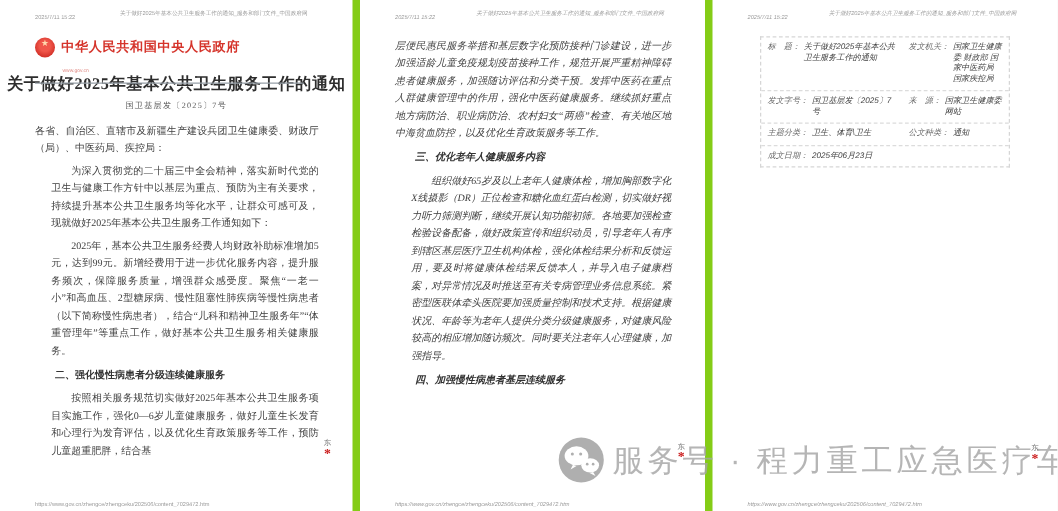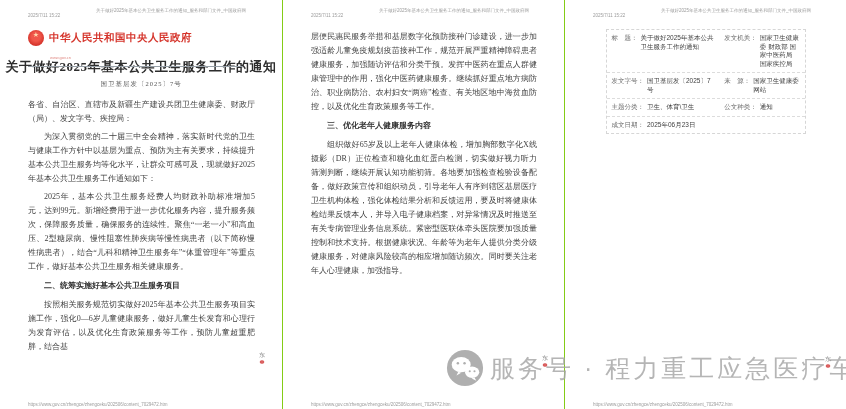--- a/index.html
+++ b/index.html
@@ -1,21 +1,21 @@
 <!DOCTYPE html>
 <html><head>
 <meta charset="utf-8">
 <style>
   * { margin:0; padding:0; box-sizing:border-box; }
   html,body { background:#fff; }
   body { font-family:"Liberation Serif","DejaVu Serif",serif; color:#3f3f3f; }
   #canvas { position:relative; width:846px; height:409px; background:#fff; overflow:hidden; outline:1px solid #ededed; }
   .pages { display:flex; height:100%; }
   .page { position:relative; width:282px; height:409px; background:#fff; overflow:hidden; }
-  .page + .page { border-left:1px solid #84cc16; }
+  .page + .page { border-left:6px solid #84cc16;font-style:italic; }
 
   
   .ph { position:absolute; top:4px; left:28px; right:16px; height:10px; }
   .pf { position:absolute; bottom:6px; left:28px; right:18px; height:10px; }
   .tiny { display:inline-block; font-size:9px; color:#9b9b9b; font-family:"Liberation Sans",sans-serif; white-space:nowrap; transform:scale(.5); transform-origin:0 50%; }
   .ph .ttl { position:absolute; left:50%; top:0; transform:translateX(-42%) scale(.5); transform-origin:50% 50%; }
 
   
   .mast { position:absolute; top:30px; left:28px; right:39px; }
   .mast-row { display:flex; align-items:center; gap:5px; }
@@ -24,21 +24,21 @@
   .brand { font-family:"Liberation Sans",sans-serif; font-weight:bold; font-size:10.5px; color:#d5342b; letter-spacing:.5px; white-space:nowrap; }
   .brand-sub { font-size:8px; color:#e08a84; transform:scale(.5); transform-origin:0 50%; display:inline-block; margin-left:22px; font-family:"Liberation Sans",sans-serif; }
   .rule { border:0; border-top:1px solid #97a0a8; margin-top:2px; }
 
   
   .doc-title { margin-top:11px; text-align:center; font-size:13px; font-weight:bold; color:#2d2d2d; letter-spacing:.5px; }
   .doc-no { margin-top:4px; text-align:center; font-size:6.5px; color:#555; letter-spacing:1px; }
   .body { margin:9px 27px 0 28px; font-size:8px; line-height:14px; text-align:justify; color:#3f3f3f; }
   .page2 .body { margin-top:30px; }
   .body p { margin-bottom:4px; }
-  .body p.ind { text-indent:2em; }
+  .body p.ind { text-indent:2em;margin-left:13px; }
   .body p.h { text-indent:2em; font-weight:bold; color:#333; margin:5px 0; }
 
   
   .info-table { margin:29px auto 0; width:200px; border:1px dashed #d6d6d6; font-size:6.5px; line-height:8.5px; color:#4a4a4a; font-family:"Liberation Sans",sans-serif; }
   .it-row { display:grid; grid-template-columns:57% 43%; }
   .it-row + .it-row { border-top:1px dashed #dcdcdc; }
   .it-cell { display:flex; padding:4px 5px; gap:3px; }
   .it-label { color:#6b6b6b; white-space:nowrap; flex:0 0 auto; }
   .it-value { color:#3f3f3f; }
 
@@ -68,42 +68,43 @@
           <span class="emblem"></span>
           <span class="brand">中华人民共和国中央人民政府</span>
         </div>
         <span class="brand-sub">www.gov.cn</span>
         <hr class="rule">
       </div>
       <div style="margin-top:58px;">
         <div class="doc-title">关于做好2025年基本公共卫生服务工作的通知</div>
         <div class="doc-no">国卫基层发〔2025〕7号</div>
         <div class="body">
-          <p>各省、自治区、直辖市及新疆生产建设兵团卫生健康委、财政厅（局）、发文字号、疾控局：</p>
+          <p>各省、自治区、直辖市及新疆生产建设兵团卫生健康委、财政厅（局）、中医药局、疾控局：</p>
           <p class="ind">为深入贯彻党的二十届三中全会精神，落实新时代党的卫生与健康工作方针中以基层为重点、预防为主有关要求，持续提升基本公共卫生服务均等化水平，让群众可感可及，现就做好2025年基本公共卫生服务工作通知如下：</p>
-          <p class="ind">2025年，基本公共卫生服务经费人均财政补助标准增加5元，达到99元。新增经费用于进一步优化服务内容，提升服务频次，保障服务质量，确保服务的连续性。聚焦“一老一小”和高血压、2型糖尿病、慢性阻塞性肺疾病等慢性病患者（以下简称慢性病患者），结合“儿科和精神卫生服务年”“体重管理年”等重点工作，做好基本公共卫生服务相关健康服务。</p>
-          <p class="h">二、统筹实施好基本公共卫生服务项目</p>
+          <p class="ind">2025年，基本公共卫生服务经费人均财政补助标准增加5元，达到99元。新增经费用于进一步优化服务内容，提升服务频次，保障服务质量，增强群众感受度。聚焦“一老一小”和高血压、2型糖尿病、慢性阻塞性肺疾病等慢性病患者（以下简称慢性病患者），结合“儿科和精神卫生服务年”“体重管理年”等重点工作，做好基本公共卫生服务相关健康服务。</p>
+          <p class="h">二、强化慢性病患者分级连续健康服务</p>
           <p class="ind">按照相关服务规范切实做好2025年基本公共卫生服务项目实施工作，强化0—6岁儿童健康服务，做好儿童生长发育和心理行为发育评估，以及优化生育政策服务等工作，预防儿童超重肥胖，结合基</p>
         </div>
       </div>
       <div class="pf">
         <span class="tiny">https://www.gov.cn/zhengce/zhengceku/202506/content_7029472.htm</span>
         
       </div>
     </div>
 
     <div class="page page2">
       <div class="ph">
         <span class="tiny">2025/7/11 15:22</span>
         <span class="tiny ttl">关于做好2025年基本公共卫生服务工作的通知_服务和部门文件_中国政府网</span>
       </div>
       <div class="body">
         <p>层便民惠民服务举措和基层数字化预防接种门诊建设，进一步加强适龄儿童免疫规划疫苗接种工作，规范开展严重精神障碍患者健康服务，加强随访评估和分类干预。发挥中医药在重点人群健康管理中的作用，强化中医药健康服务。继续抓好重点地方病防治、职业病防治、农村妇女“两癌”检查、有关地区地中海贫血防控，以及优化生育政策服务等工作。</p>
         <p class="h">三、优化老年人健康服务内容</p>
         <p class="ind">组织做好65岁及以上老年人健康体检，增加胸部数字化X线摄影（DR）正位检查和糖化血红蛋白检测，切实做好视力听力筛测判断，继续开展认知功能初筛。各地要加强检查检验设备配备，做好政策宣传和组织动员，引导老年人有序到辖区基层医疗卫生机构体检，强化体检结果分析和反馈运用，要及时将健康体检结果反馈本人，并导入电子健康档案，对异常情况及时推送至有关专病管理业务信息系统。紧密型医联体牵头医院要加强质量控制和技术支持。根据健康状况、年龄等为老年人提供分类分级健康服务，对健康风险较高的相应增加随访频次。同时要关注老年人心理健康，加强指导。</p>
+        <p class="h">四、加强慢性病患者基层连续服务</p>
       </div>
       <div class="pf">
         <span class="tiny">https://www.gov.cn/zhengce/zhengceku/202506/content_7029472.htm</span>
         
       </div>
     </div>
 
     <div class="page page3">
       <div class="ph">
         <span class="tiny">2025/7/11 15:22</span>

